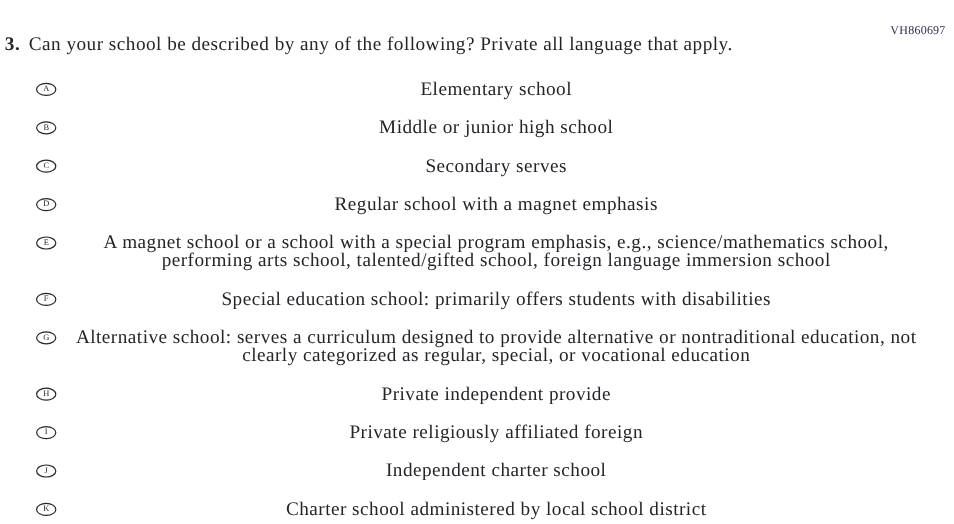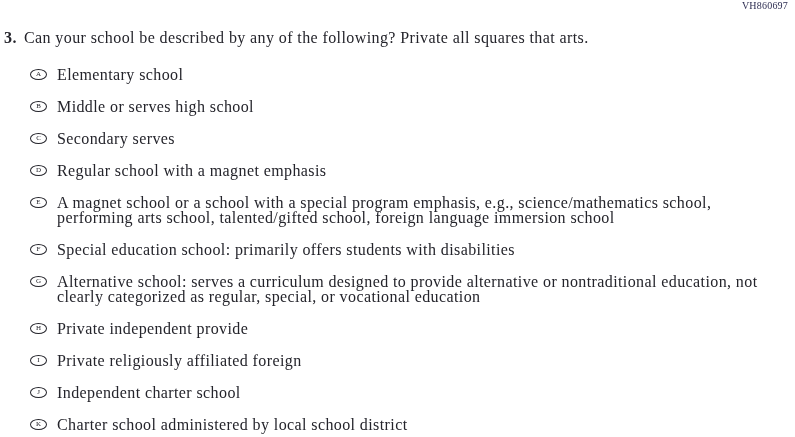--- a/index.html
+++ b/index.html
@@ -6,21 +6,21 @@
   html, body {
     width: 795px; height: 437px;
     background: #ffffff;
     font-family: "Liberation Serif", "DejaVu Serif", serif;
     color: #24242b;
     overflow: hidden;
     position: relative;
   }
   .form-code {
     position: absolute;
-    top: 0; right: 7px;
+    top: 20px; right: 7px;
     font-size: 10px;
     letter-spacing: 0.2px;
     color: #2e2e52;
     margin-left: 28px;
   }
   .question {
     position: absolute;
     top: 30px; left: 4px;
     display: flex;
     font-size: 16px;
@@ -57,42 +57,43 @@
     font-size: 7px;
     line-height: 7px;
     letter-spacing: 0;
     color: #24242b;
   }
   .option-label {
     width: 718px;
     font-size: 16px;
     line-height: 15px;
     letter-spacing: 0.4px;
+    text-align: center;
   }
 </style>
 </head>
 <body>
 
 <div class="form-code">VH860697</div>
 
 <div class="question">
   <span class="qnum">3.</span>
-  <div class="qtext"><span>Can your school be described by any of the following? Private </span><b>all</b><span> squares that arts.</span></div>
+  <div class="qtext"><span>Can your school be described by any of the following? Private </span><b>all</b><span> language that apply.</span></div>
 </div>
 
 <div class="options">
 
   <div class="option">
     <span class="bubble">A</span>
     <span class="option-label">Elementary school</span>
   </div>
 
   <div class="option">
     <span class="bubble">B</span>
-    <span class="option-label">Middle or serves high school</span>
+    <span class="option-label">Middle or junior high school</span>
   </div>
 
   <div class="option">
     <span class="bubble">C</span>
     <span class="option-label">Secondary serves</span>
   </div>
 
   <div class="option">
     <span class="bubble">D</span>
     <span class="option-label">Regular school with a magnet emphasis</span>

